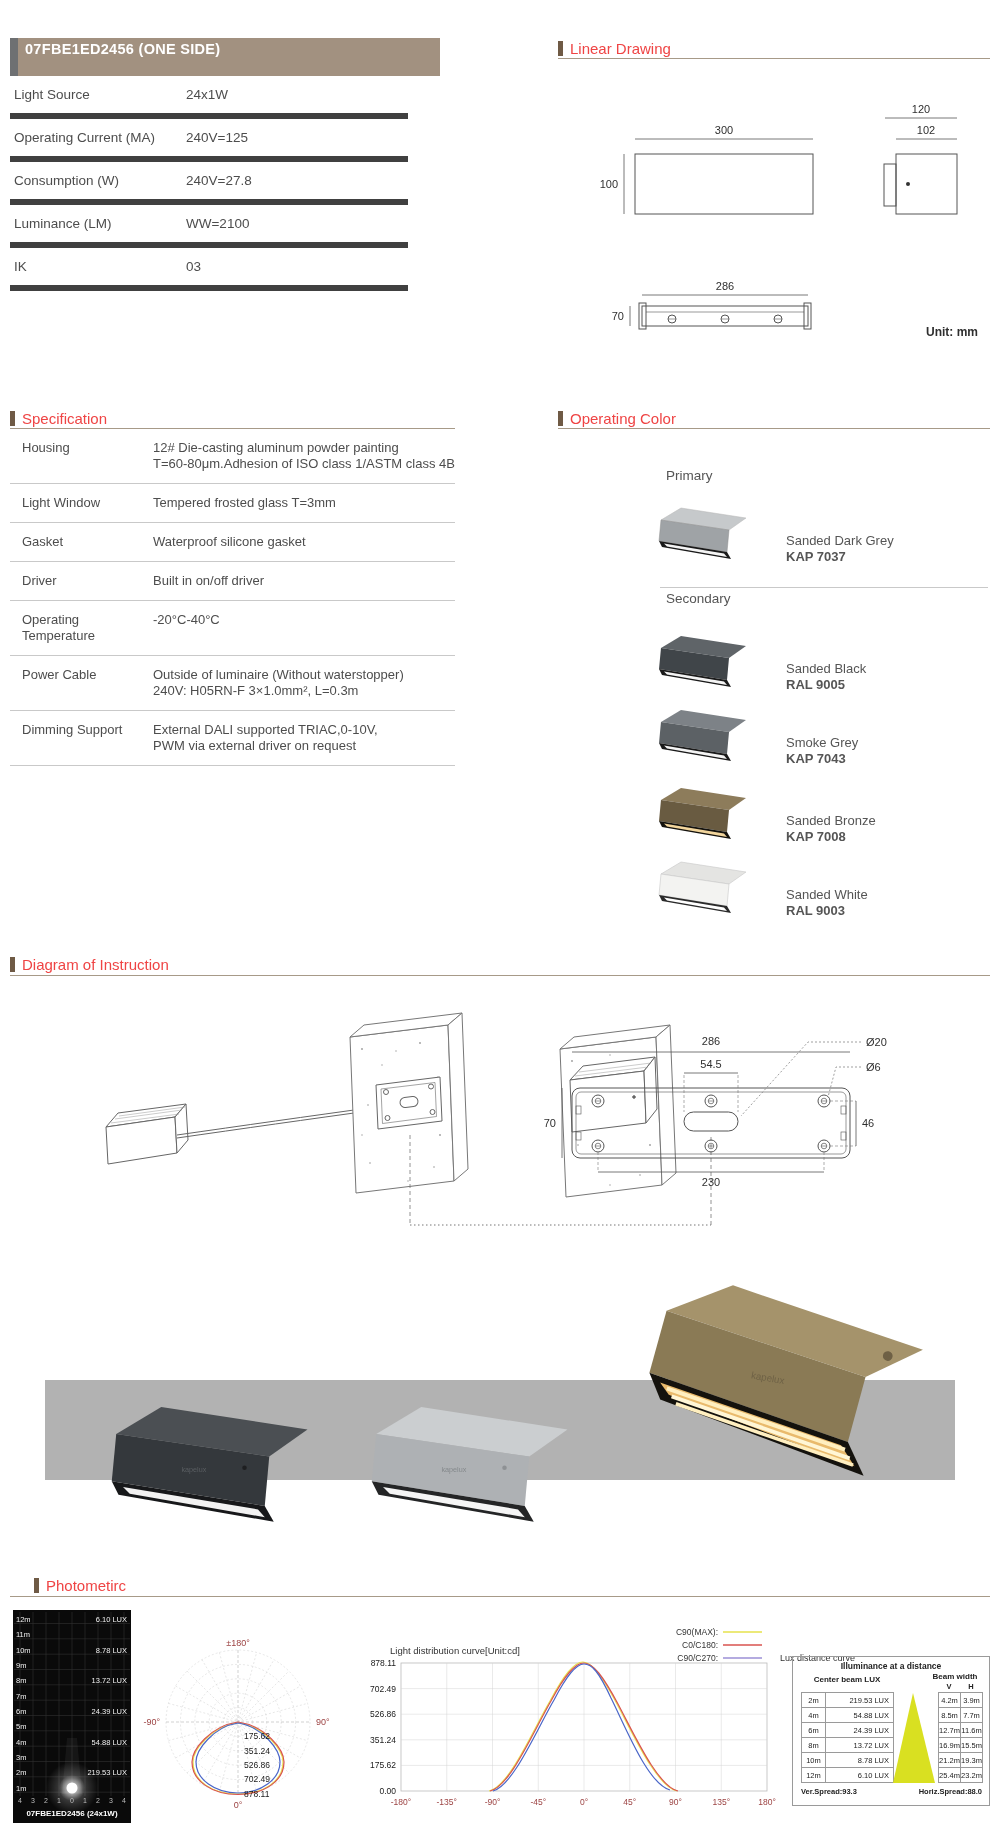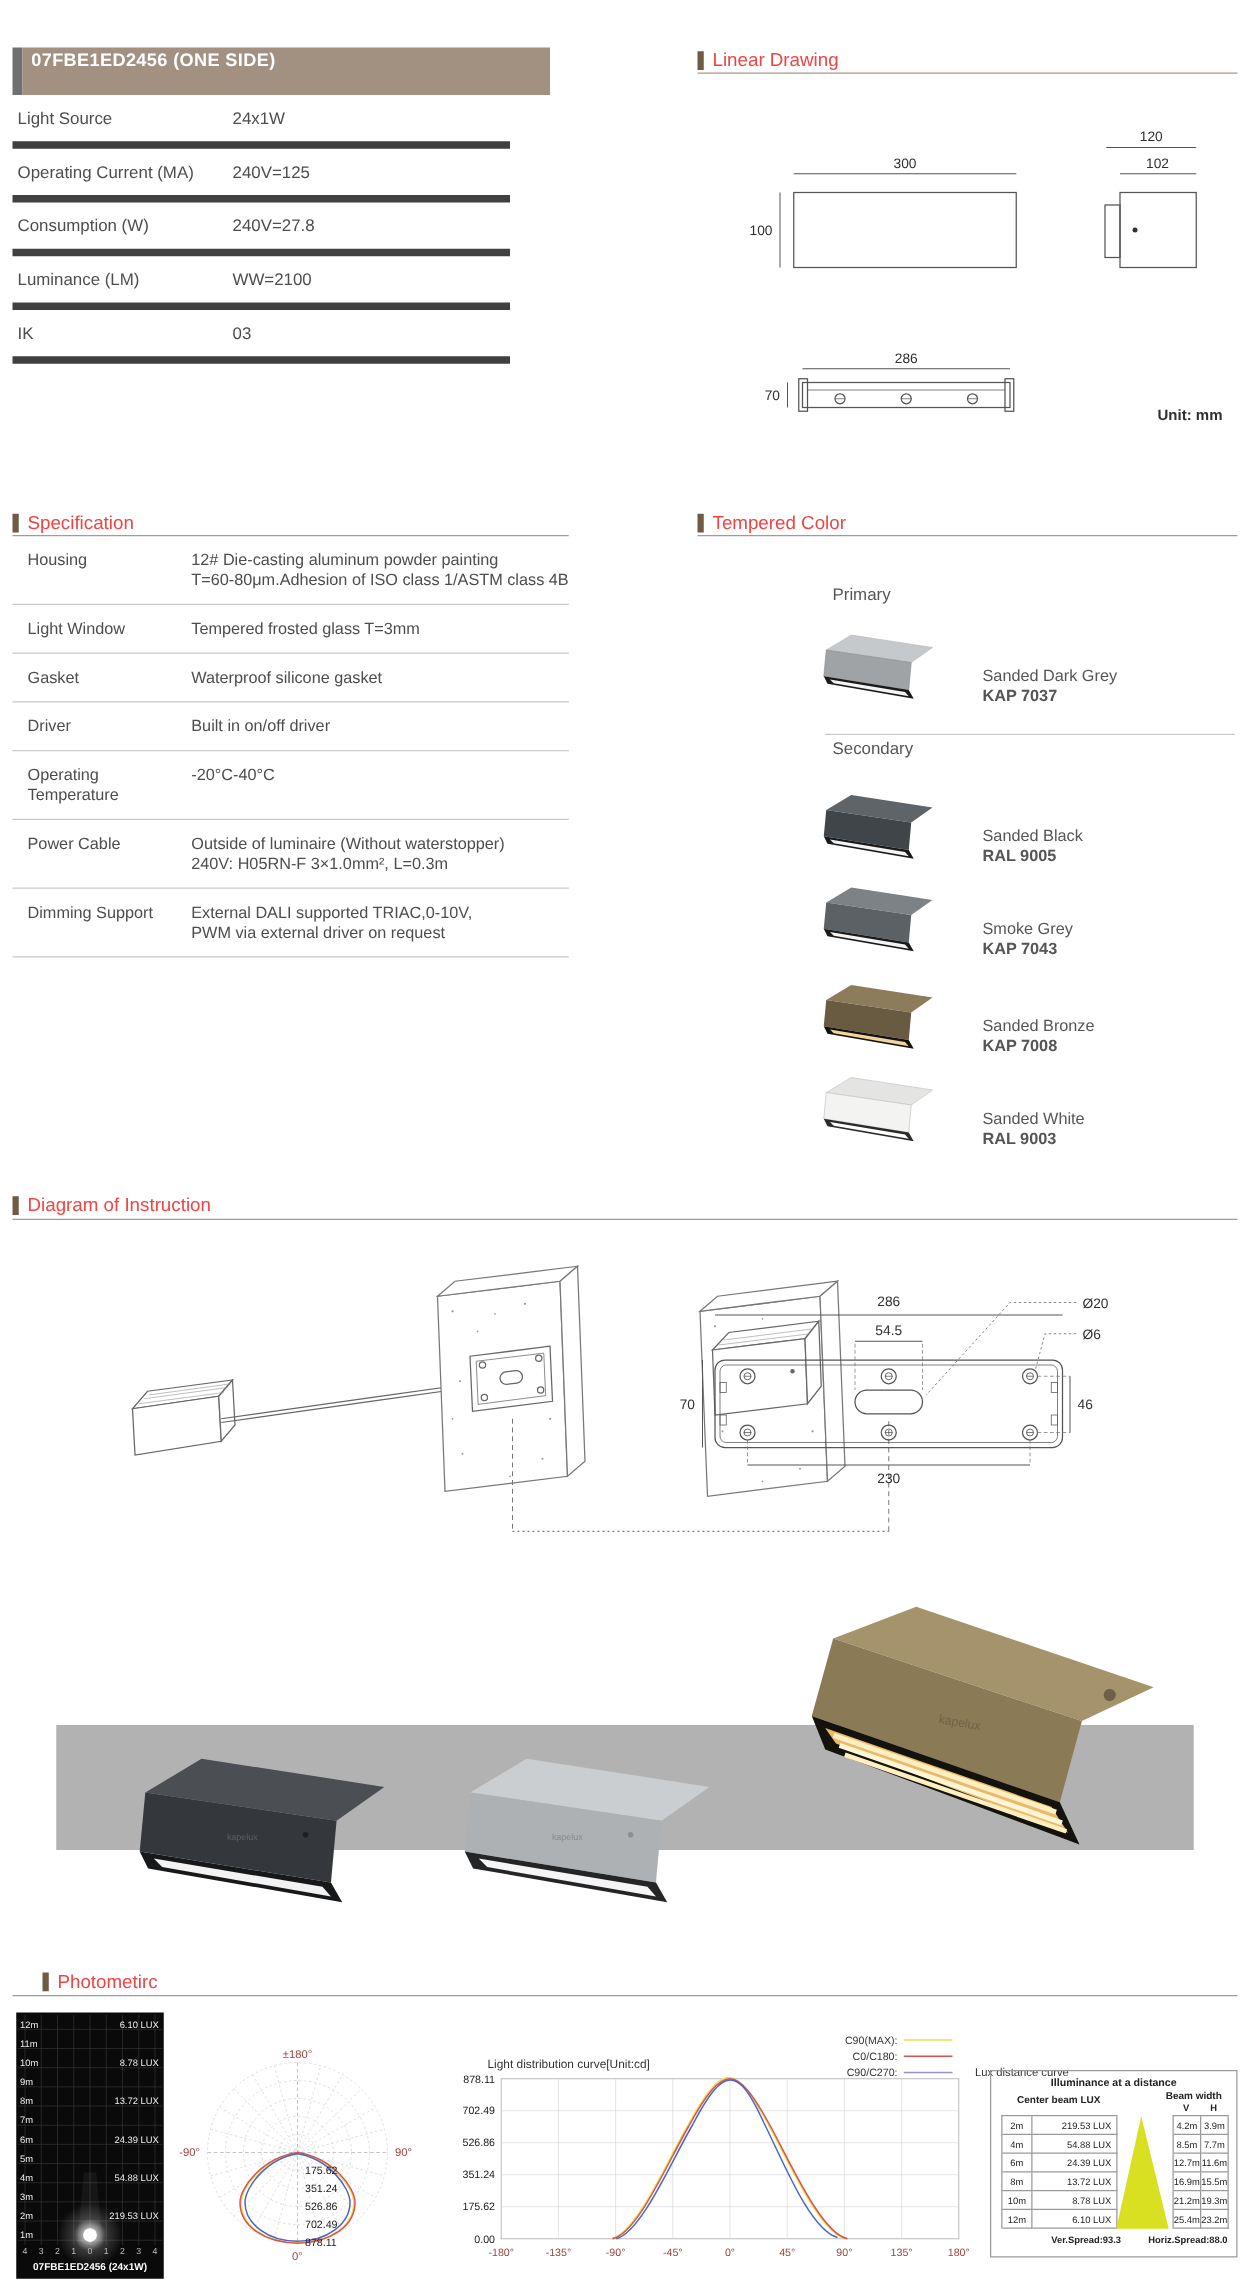--- a/index.html
+++ b/index.html
@@ -81,21 +81,21 @@
   <div class="sline" style="left:558px;top:58px;width:432px;"></div>
 
   <div class="shead" style="left:10px;top:410px;">
     <span class="bar"></span>
     <span>Specification</span>
   </div>
   <div class="sline" style="left:10px;top:428px;width:445px;"></div>
 
   <div class="shead" style="left:558px;top:410px;">
     <span class="bar"></span>
-    <span>Tempered Color</span>
+    <span>Operating Color</span>
   </div>
   <div class="sline" style="left:558px;top:428px;width:432px;"></div>
 
   <div class="shead" style="left:10px;top:956px;">
     <span class="bar"></span>
     <span>Diagram of Instruction</span>
   </div>
   <div class="sline" style="left:10px;top:975px;width:980px;"></div>
 
   <div class="shead" style="left:10px;top:1577px;padding-left:24px;">
@@ -635,17 +635,17 @@
       <div class="mrow">
           <span class="cell c-v">21.2m</span>
           <span class="cell c-h">19.3m</span>
         </div>
       <div class="mrow">
           <span class="cell c-v">25.4m</span>
           <span class="cell c-h">23.2m</span>
         </div>
     </div>
 
-    <div class="lt-spread" style="left:8px;margin-left:40px;">Ver.Spread:93.3</div>
+    <div class="lt-spread" style="left:8px;">Ver.Spread:93.3</div>
     <div class="lt-spread" style="right:7px;">Horiz.Spread:88.0</div>
   </div>
 
 </div>
 
 </body></html>

